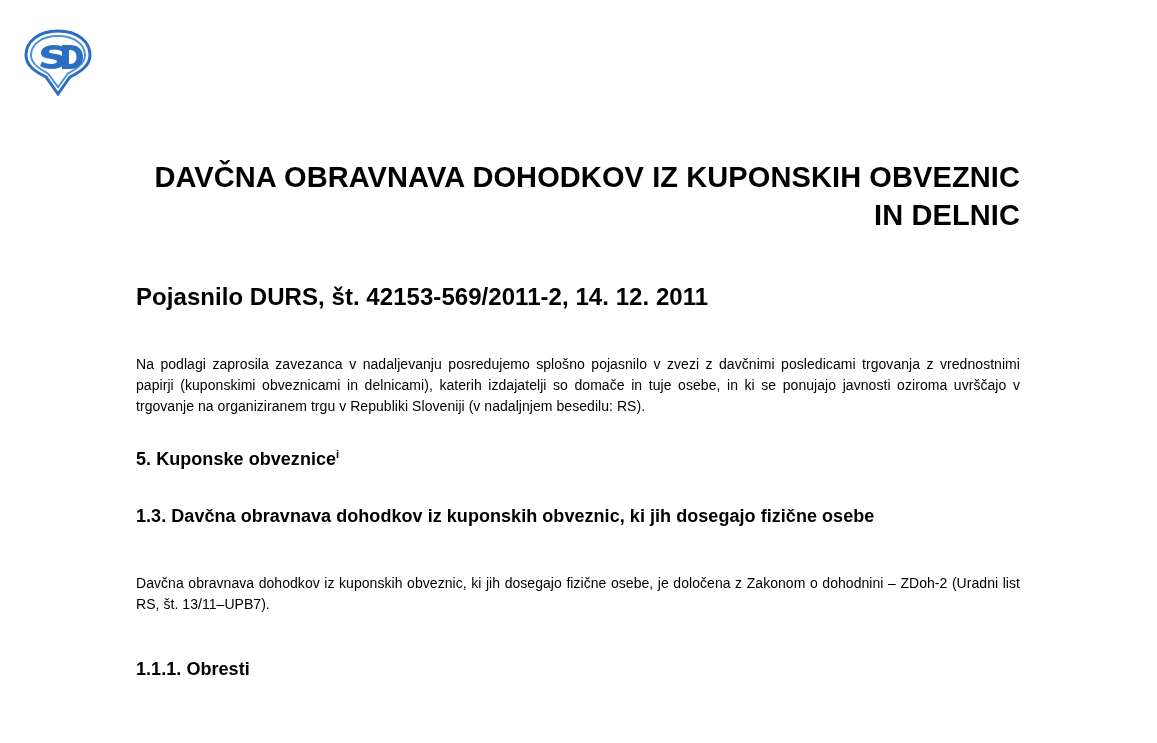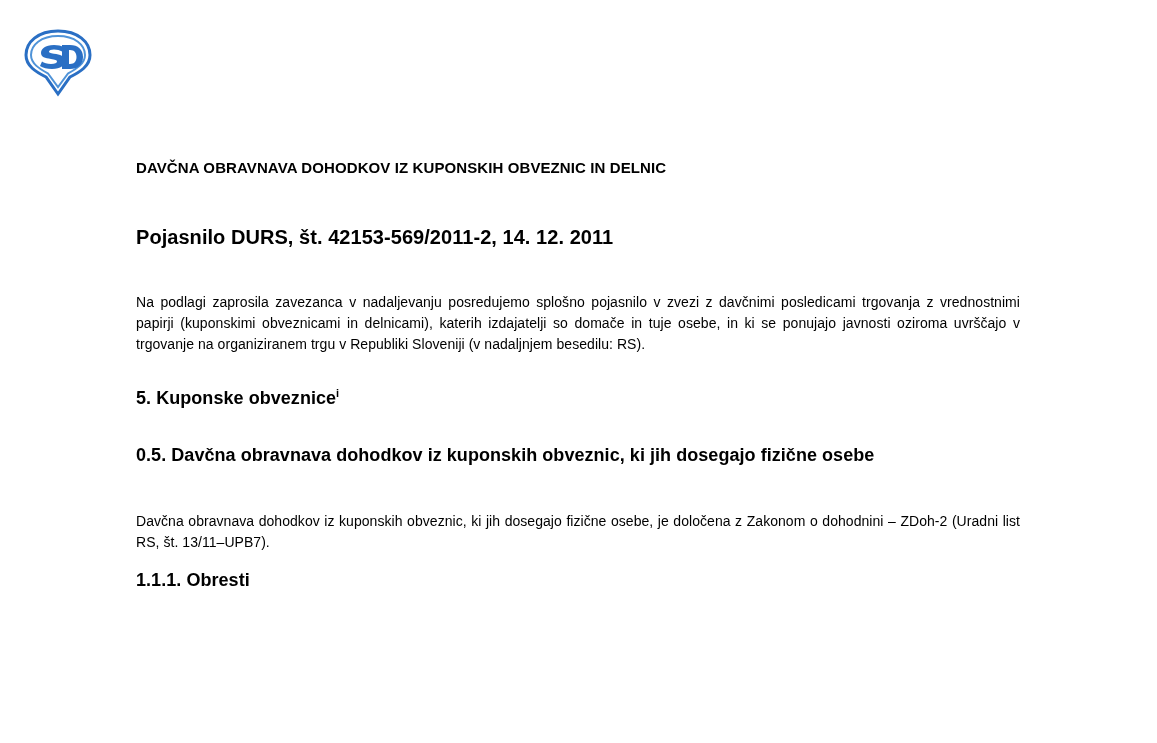--- a/index.html
+++ b/index.html
@@ -28,29 +28,29 @@
     width: 80px;
     height: 70px;
   }
   .content {
     position: absolute;
     left: 136px;
     top: 158px;
     width: 884px;
   }
   .doc-title {
-    font-size: 15px;
+    font-size: 29px;
     font-weight: bold;
-    text-align: left;
+    text-align: right;
     line-height: 1.32;
     letter-spacing: 0.1px;
     margin: 0 0 0 0;
   }
   .subtitle {
-    font-size: 20px;
+    font-size: 24px;
     font-weight: bold;
     margin-top: 48px;
     letter-spacing: 0.05px;
   }
   .para {
     font-size: 14px;
     line-height: 1.52;
     text-align: justify;
     margin-top: 43px;
     letter-spacing: 0.05px;
@@ -68,21 +68,21 @@
   .heading sup {
     font-size: 11px;
     font-weight: bold;
     vertical-align: super;
     line-height: 0;
   }
   .h-sub {
     margin-top: 31px;
   }
   .h-last {
-    margin-top: 14px;
+    margin-top: 41px;
   }
 </style>
 </head>
 <body>
 
 <div class="page">
 
   <div class="logo">
     <svg width="80" height="70" viewBox="0 0 80 70" xmlns="http://www.w3.org/2000/svg">
       <g>
@@ -99,20 +99,20 @@
     <h1 class="doc-title">DAVČNA OBRAVNAVA DOHODKOV IZ KUPONSKIH OBVEZNIC IN DELNIC</h1>
 
     <div class="subtitle">Pojasnilo DURS, št. 42153-569/2011-2, 14. 12. 2011</div>
 
     <p class="para">Na podlagi zaprosila zavezanca v nadaljevanju posredujemo splošno pojasnilo v zvezi z davčnimi posledicami trgovanja z vrednostnimi papirji (kuponskimi obveznicami in delnicami), katerih izdajatelji so domače in tuje osebe, in ki se ponujajo javnosti oziroma uvrščajo v trgovanje na organiziranem trgu v Republiki Sloveniji (v nadaljnjem besedilu: RS).</p>
 
     <div class="heading">
       <span>5. Kuponske obveznice</span><sup>i</sup>
     </div>
 
-    <div class="heading h-sub">0.5. Davčna obravnava dohodkov iz kuponskih obveznic, ki jih dosegajo fizične osebe</div>
+    <div class="heading h-sub">1.3. Davčna obravnava dohodkov iz kuponskih obveznic, ki jih dosegajo fizične osebe</div>
 
     <p class="para tight">Davčna obravnava dohodkov iz kuponskih obveznic, ki jih dosegajo fizične osebe, je določena z Zakonom o dohodnini – ZDoh-2 (Uradni list RS, št. 13/11–UPB7).</p>
 
     <div class="heading h-last">1.1.1. Obresti</div>
 
   </div>
 </div>
 
 </body></html>

